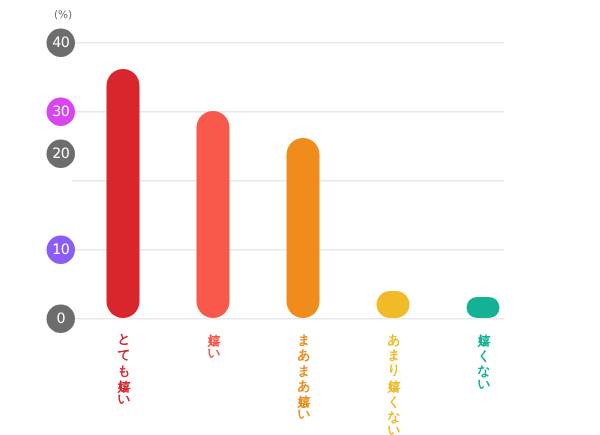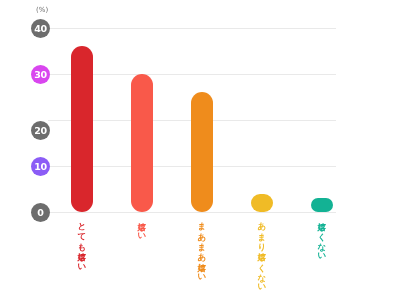--- a/index.html
+++ b/index.html
@@ -52,21 +52,21 @@
   }
 
   .tick-badge {
     position: absolute;
     width: 19px;
     height: 19px;
     border-radius: 50%;
     background: #6d6d6d;
     color: #ffffff;
     font-size: 9.5px;
-    font-weight: bold;
+    font-weight: normal;
     display: flex;
     align-items: center;
     justify-content: center;
     left: 31px;
     letter-spacing: -0.3px;
   }
 
   
   .bars-layer {
     position: absolute;
@@ -112,21 +112,21 @@
 <div id="chart-root">
 
   <div class="axis-unit">(%)</div>
 
   <div class="plot" id="plot-area">
       <div class="gridline" style="top: 212px; background: rgb(233, 233, 233);"></div>
       <div class="tick-badge" style="top: 202.5px; background: rgb(109, 109, 109); color: rgb(255, 255, 255);">0</div>
       <div class="gridline" style="top: 166px; background: rgb(233, 233, 233);"></div>
       <div class="tick-badge" style="top: 156.5px; background: #8b5cf6; color: rgb(255, 255, 255);">10</div>
       <div class="gridline" style="top: 120px; background: rgb(233, 233, 233);"></div>
-      <div class="tick-badge" style="top: 121px; background: rgb(109, 109, 109); color: rgb(255, 255, 255);">20</div>
+      <div class="tick-badge" style="top: 93px; background: rgb(109, 109, 109); color: rgb(255, 255, 255);">20</div>
       <div class="gridline" style="top: 74px; background: rgb(233, 233, 233);"></div>
       <div class="tick-badge" style="top: 64.5px; background: #d946ef; color: rgb(255, 255, 255);">30</div>
       <div class="gridline" style="top: 28px; background: rgb(233, 233, 233);"></div>
       <div class="tick-badge" style="top: 18.5px; background: rgb(109, 109, 109); color: rgb(255, 255, 255);">40</div>
     </div>
 
   <div class="bars-layer" id="bars-layer">
       <div class="bar-group" style="left: 52px;">
         <div class="bar" title="とても嬉しい: 36" style="height: 165.6px; background: rgb(217, 38, 44);"></div>
         <div class="bar-label" style="color: rgb(217, 38, 44);">とても嬉しい</div>

